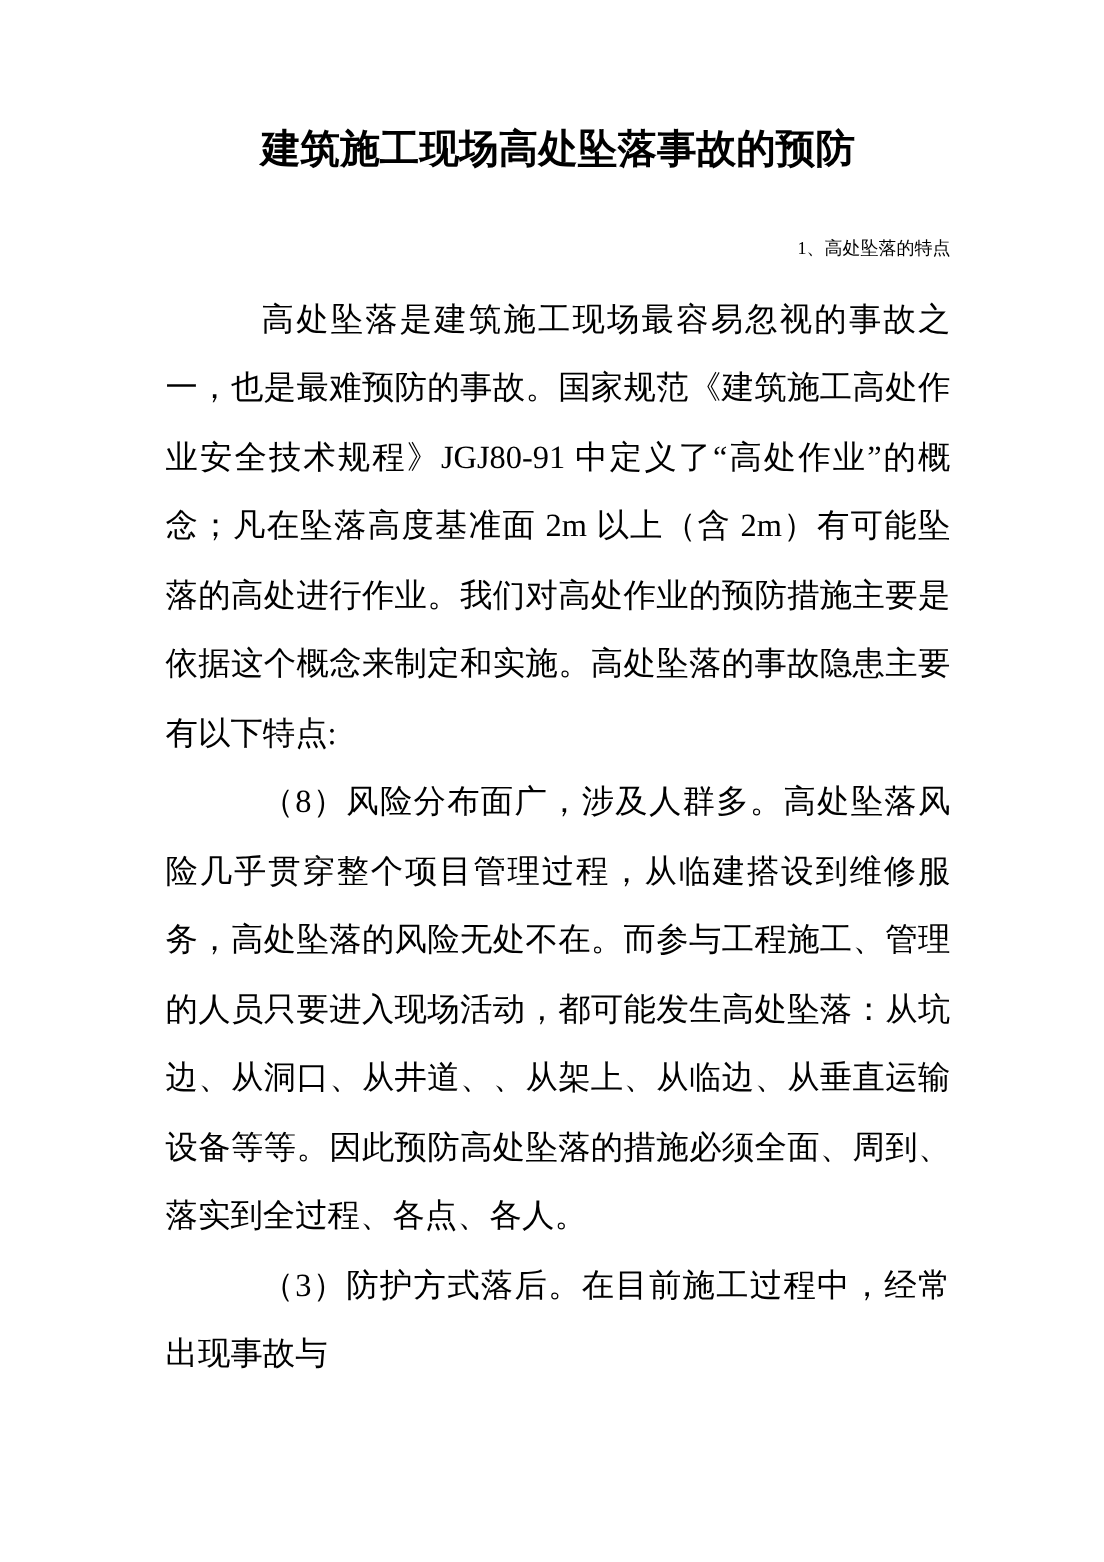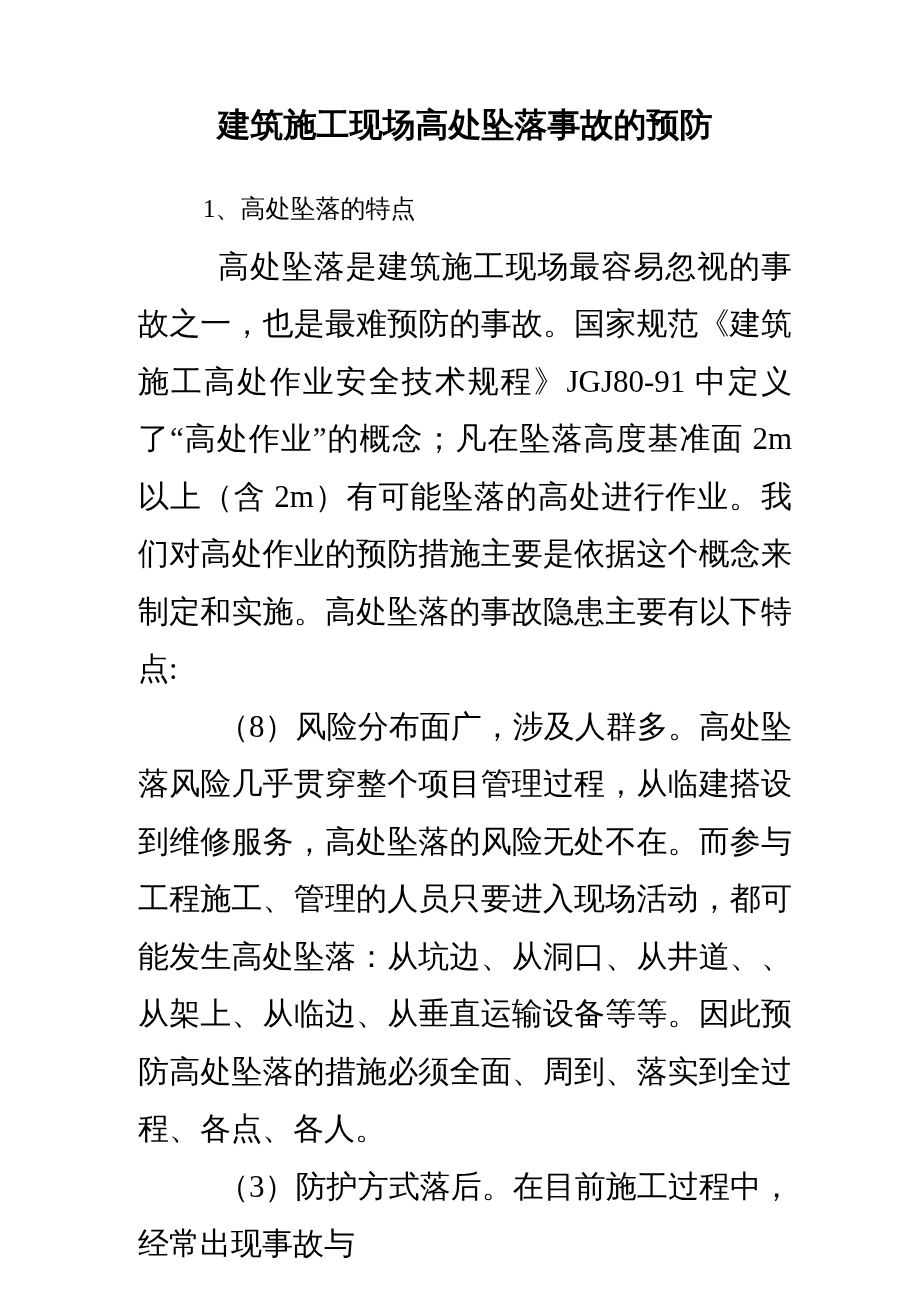--- a/index.html
+++ b/index.html
@@ -25,28 +25,29 @@
   .doc-title {
     margin: 0;
     font-size: 33px;
     font-weight: bold;
     line-height: 62px;
     text-align: center;
     white-space: nowrap;
   }
   .section-heading {
     margin: 24px 0 0 0;
-    font-size: 25px;
+    font-size: 15px;
     font-weight: normal;
     line-height: 57.5px;
     text-indent: 65px;
+    text-align: right;
   }
   .body-para {
     margin: 0;
-    font-size: 31px;
+    font-size: 27px;
     line-height: 57.5px;
     text-align: justify;
     text-indent: 80px;
   }
 </style>
 </head>
 <body>
 
 <div class="page">
   <div class="content">

